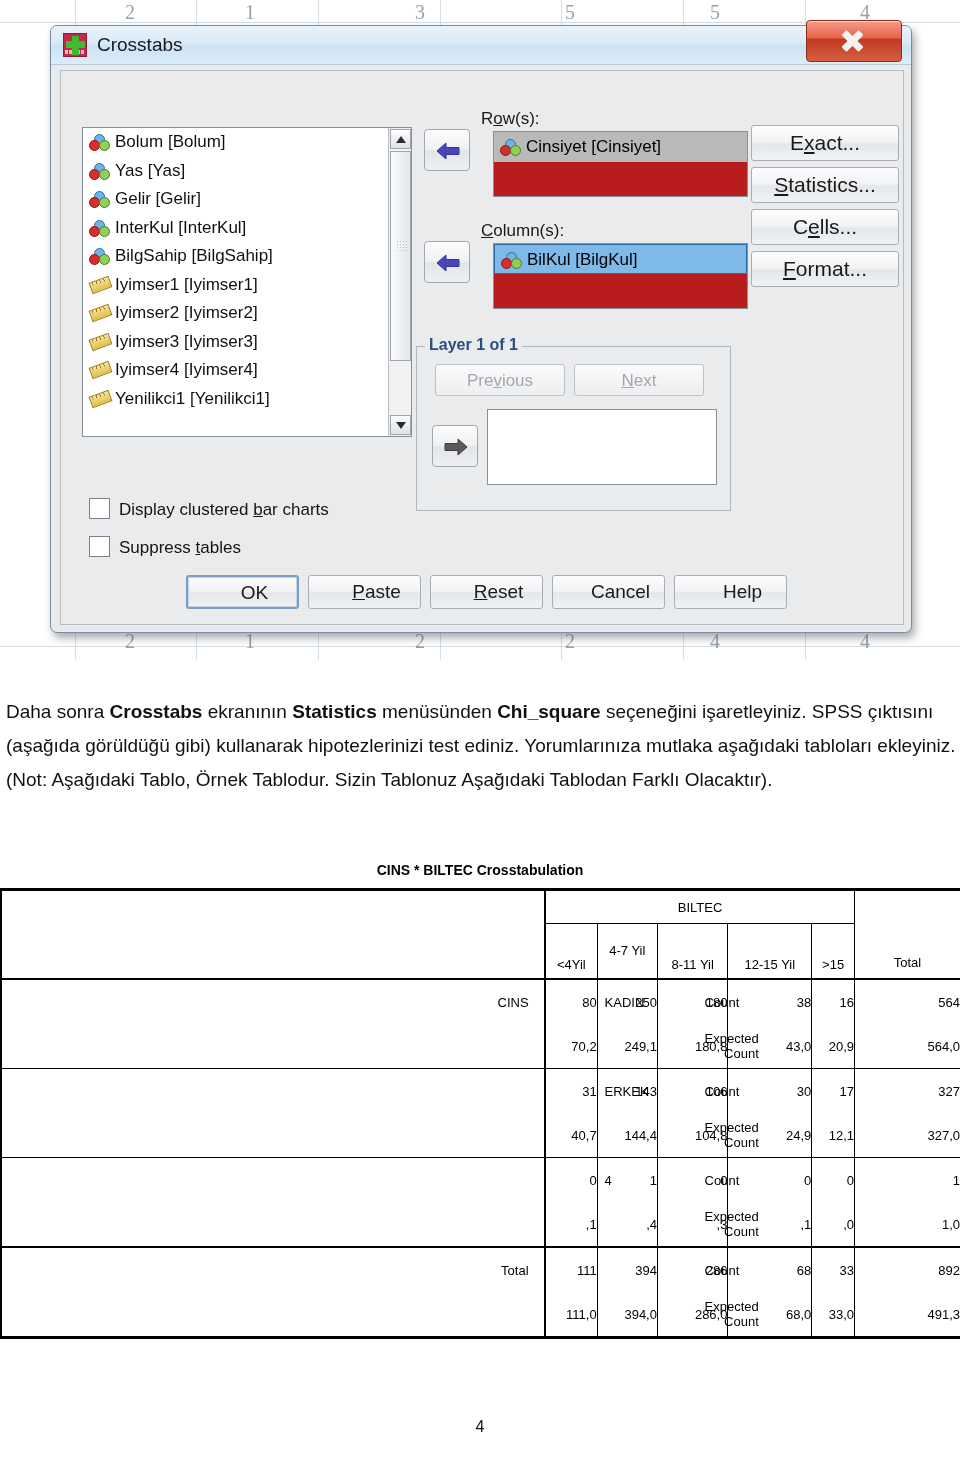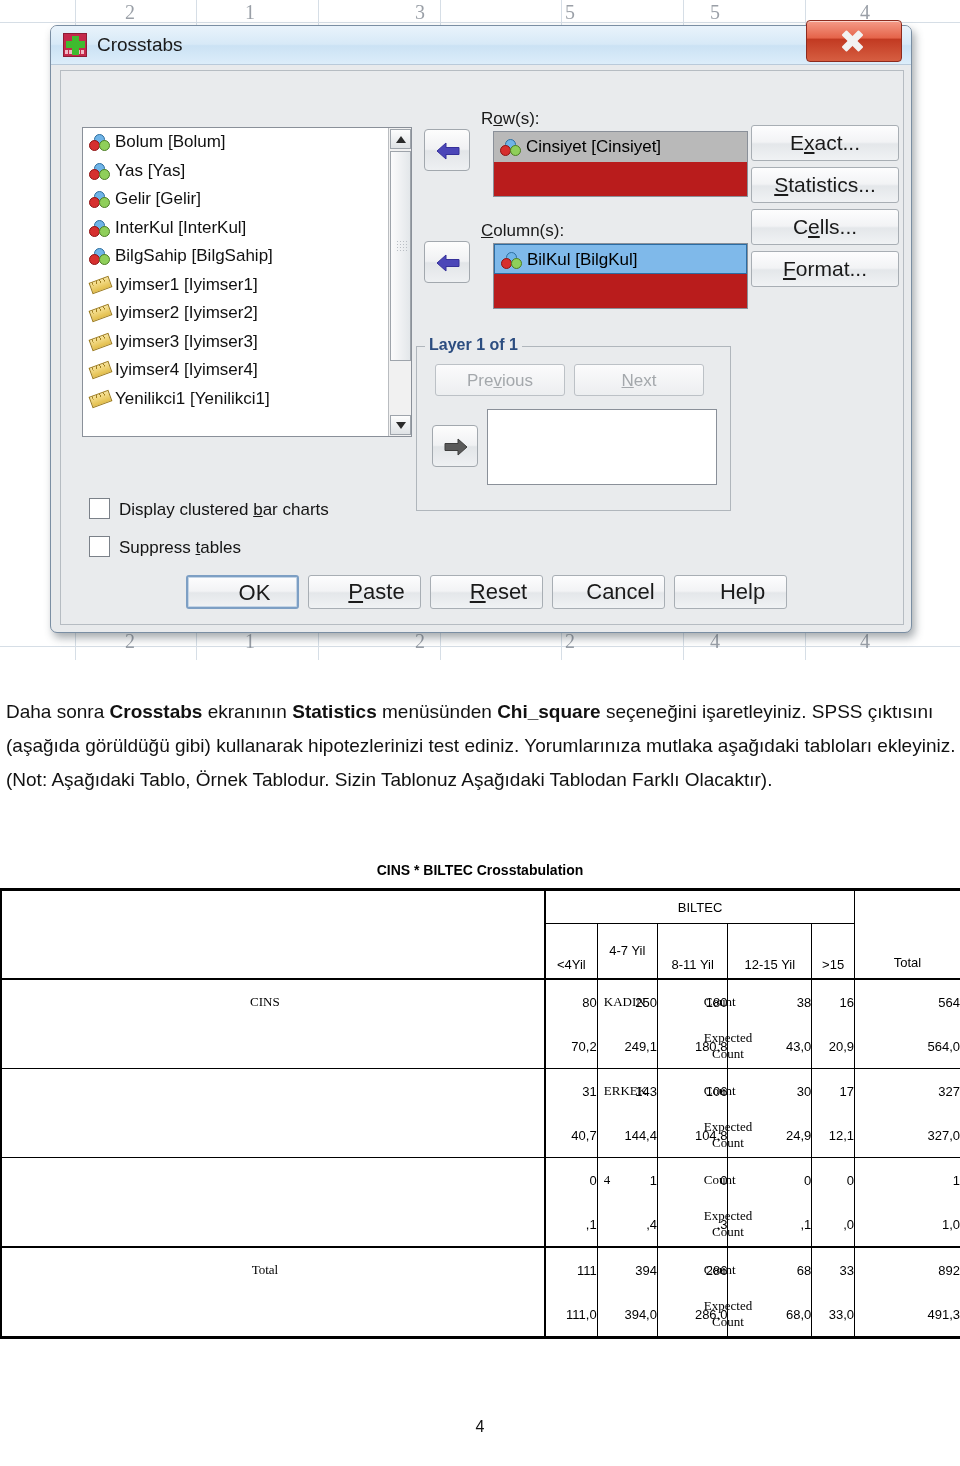--- a/index.html
+++ b/index.html
@@ -185,21 +185,21 @@
   .chk-box{
     display:inline-block;width:19px;height:19px;background:#fff;
     border:1px solid #7b8189;vertical-align:-4px;margin-right:9px;
   }
 
   
   .bottom-button{
     position:absolute;top:504px;height:34px;
     background:linear-gradient(to bottom,#fdfdfe 0%,#f2f3f5 47%,#e4e7ea 53%,#f0f2f4 100%);
     border:1px solid #a8aeb4;box-sizing:border-box;border-radius:3px;
-    font-size:22px;color:#1a1a1a;text-align:center;line-height:32px;cursor:pointer;padding-left:24px;
+    font-size:19px;color:#1a1a1a;text-align:center;line-height:32px;cursor:pointer;padding-left:24px;
   }
   #ok-button{
     border:2px solid #7d9fc4;box-shadow:0 0 0 1px #c3d4e6 inset;
   }
   .u{text-decoration:underline;}
 
   
   #instructions{
     position:absolute;left:6px;top:676px;width:950px;
     font-size:19px;line-height:34px;color:#111;
@@ -218,21 +218,21 @@
   }
   #spss-table td,#spss-table th{padding:0;font-weight:normal;}
   .tbl-outer-top{border-top:3px solid #000;}
   .tbl-outer-bottom{border-bottom:3px solid #000;}
   .bl-thick{border-left:2px solid #000;}
   .bl-thin{border-left:1px solid #000;}
   .bt-thin{border-top:1px solid #000;}
   .bt-med{border-top:2px solid #000;}
   .num{text-align:right;padding-right:7px;}
   .ctr{text-align:center;}
-  .lbl{text-align:center;font-family:Liberation Serif, serif;}
+  .lbl{text-align:right;}
   .pad-l2{padding-left:4px;}
 
   #page-number{
     position:absolute;left:0;top:1418px;width:960px;text-align:center;
     font-size:16px;color:#111;
   }
 </style>
 </head>
 <body>
 

